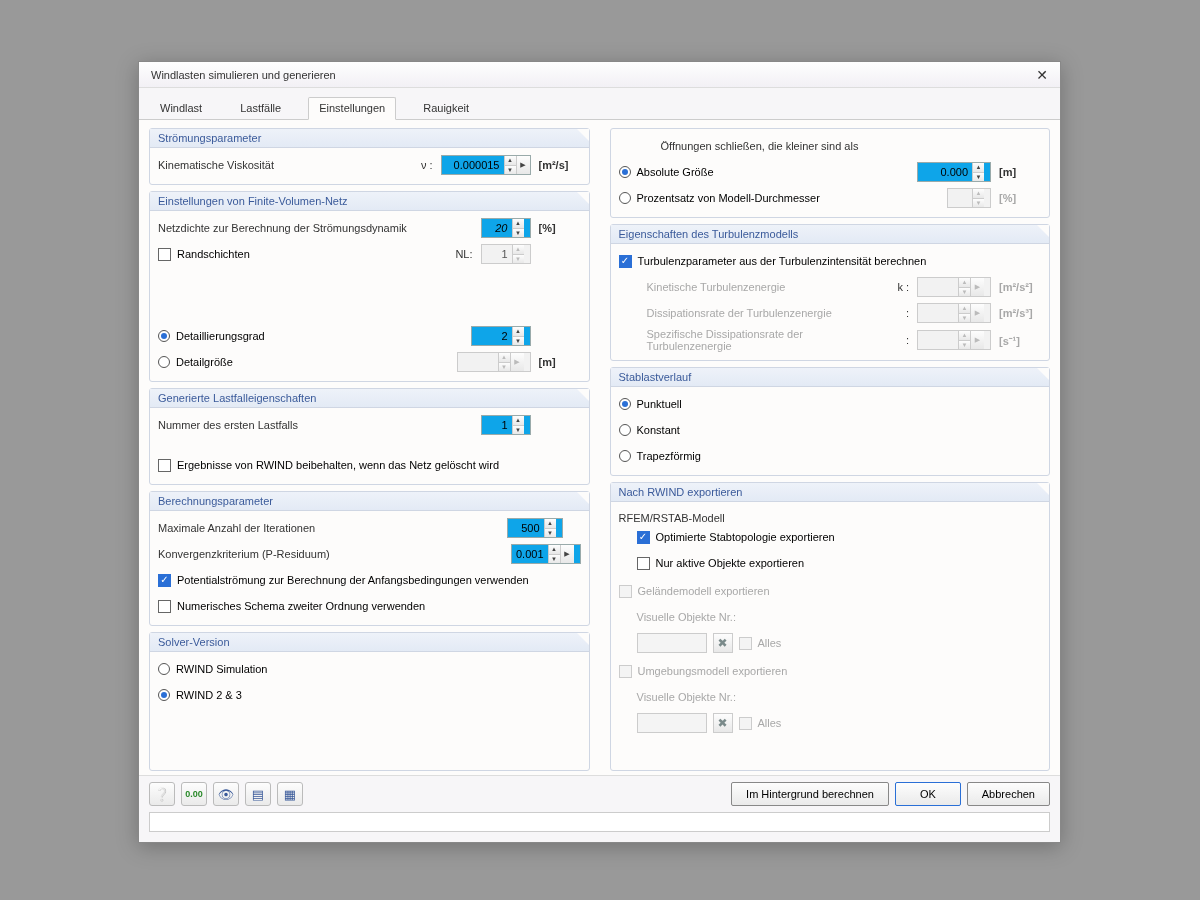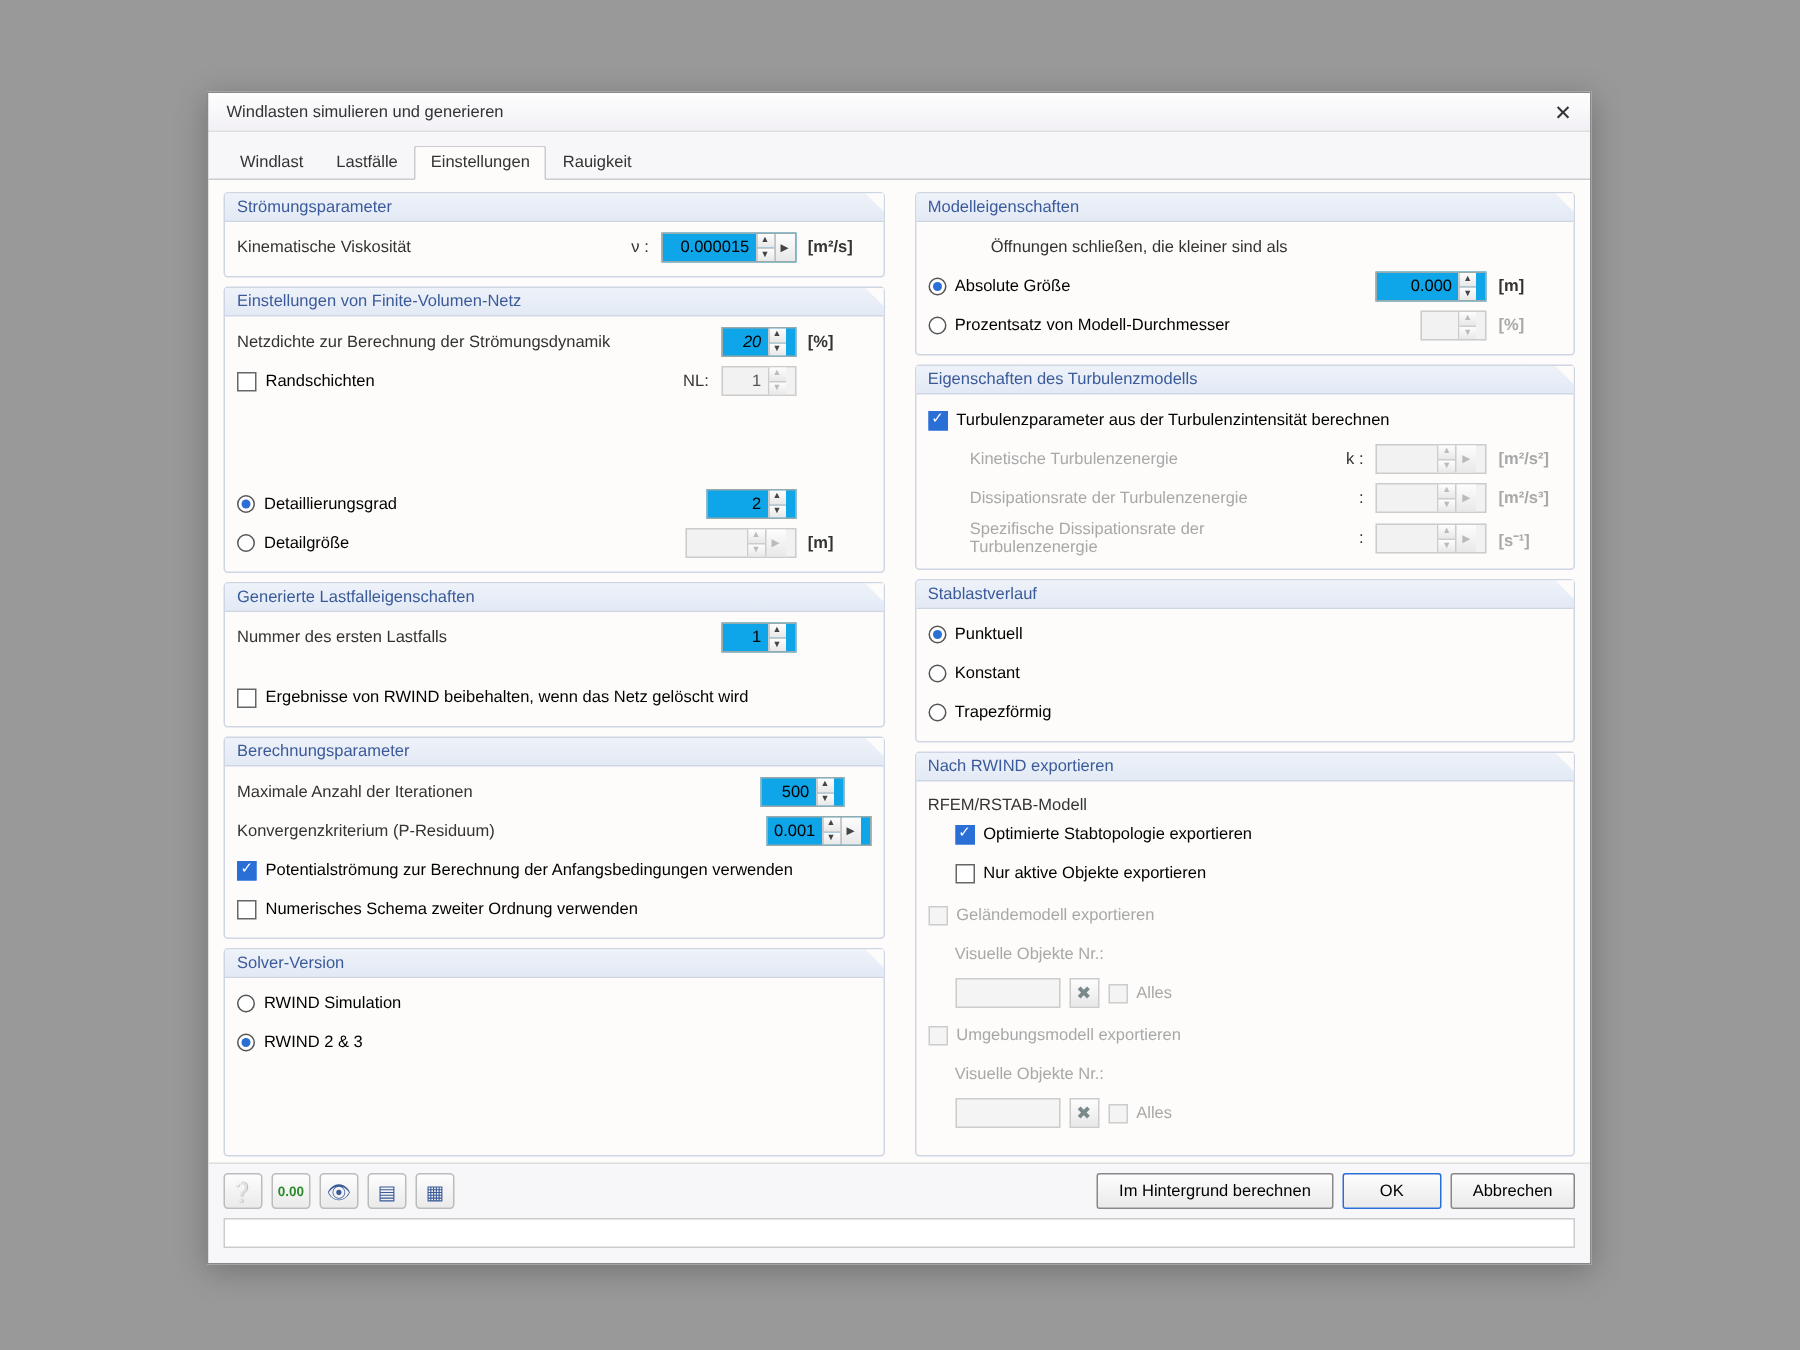--- a/index.html
+++ b/index.html
@@ -35,21 +35,21 @@
   .titlebar .title { flex: 1; color: #333; }
   .titlebar .close {
     width: 24px; height: 18px;
     display: flex; align-items: center; justify-content: center;
     color: #333; font-size: 14px;
     cursor: pointer;
   }
   .tabs {
     display: flex;
     padding: 8px 10px 0 10px;
-    gap: 0;
+    gap: 16px;
     border-bottom: 1px solid #ccc;
     background: #f7f6f8;
   }
   .tab {
     padding: 4px 10px 5px 10px;
     color: #333;
     cursor: pointer;
     position: relative;
     top: 1px;
     border: 1px solid transparent;
@@ -386,21 +386,20 @@
             </label>
           </div>
         </div>
       </div>
 
     </div>
 
     <div class="col">
 
       <div class="group">
-        <div class="group-header">Modelleigenschaften</div>
         <div class="group-body">
           <div class="row">
             <span class="textln">Öffnungen schließen, die kleiner sind als</span>
           </div>
           <div class="row">
             <label class="radio selected">
               <span class="dot"></span>
               <span>Absolute Größe</span>
             </label>
             <span class="flex1"></span>

